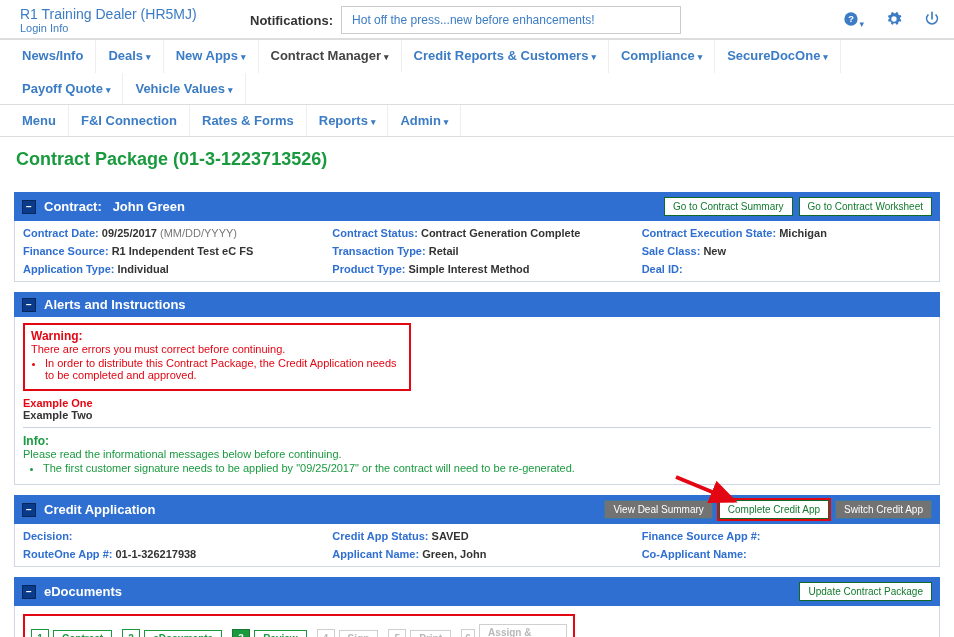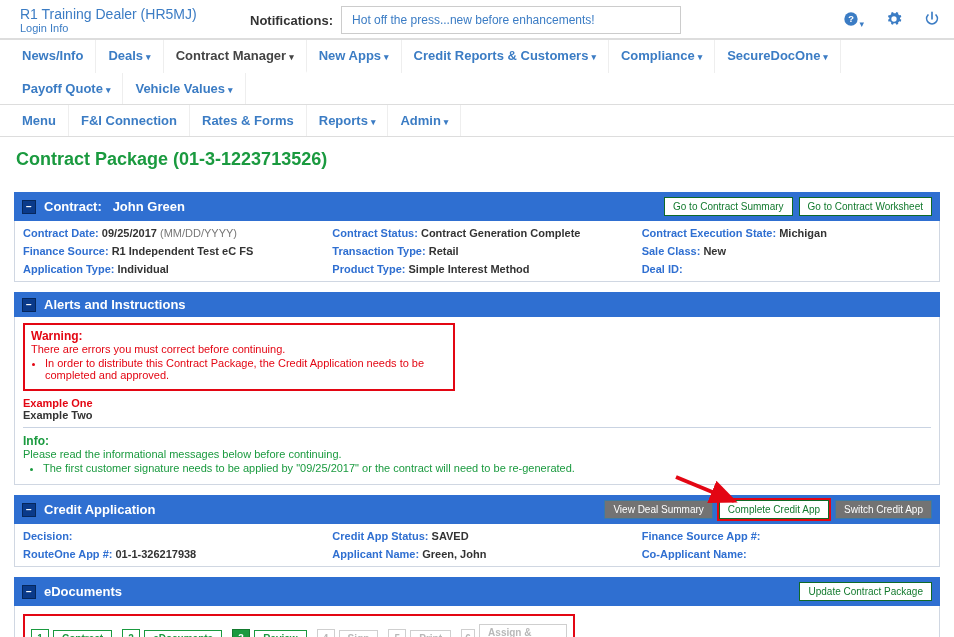--- a/index.html
+++ b/index.html
@@ -24,21 +24,21 @@
   .section-bar .bar-actions { margin-left: auto; display: flex; gap: 6px; }
   .bar-btn { background: #fff; color: #137a2e; border: 1px solid #0f6a27; font-weight: 400; font-size: 10px; padding: 3px 8px; cursor: pointer; }
   .bar-btn.blue { background: #737373; color: #fff; border: 1px solid #3a7aa8; }
   .bar-btn.green { background: #fff; color: #137a2e; border: 1px solid #0f6a27; }
   .bar-btn.hl { outline: 2px solid #e30613; outline-offset: 0; }
   .info-grid { display: grid; grid-template-columns: 1fr 1fr 1fr; gap: 6px 20px; padding: 6px 8px; font-size: 11px; border: 1px solid #d0d7e2; border-top: none; }
   .lbl { color: #2f6fd1; font-weight: 700; }
   .val { color: #333; font-weight: 600; }
   .val-muted { color: #777; font-weight: 400; }
   .alerts-body { border: 1px solid #d0d7e2; border-top: none; padding: 6px 8px 10px; font-size: 11px; }
-  .warning-box { border: 2px solid #e30613; padding: 4px 6px 8px; margin-bottom: 6px; width: 432px; }
+  .warning-box { border: 2px solid #e30613; padding: 4px 6px 8px; margin-bottom: 6px; width: 388px; }
   .warn-title { color: #e30613; font-weight: 700; font-size: 12px; }
   .warn-text { color: #e30613; }
   .warn-list { margin: 2px 0 0 14px; color: #e30613; }
   .ex1 { color: #e30613; font-weight: 700; }
   .ex2 { color: #333; font-weight: 700; }
   .hr { border-top: 1px solid #c9d3e2; margin: 6px 0; }
   .info-title { color: #1a9a3f; font-weight: 700; font-size: 12px; }
   .info-text { color: #1a9a3f; }
   .info-list { margin: 2px 0 0 20px; color: #1a9a3f; }
   .section-gap { height: 10px; }
@@ -83,22 +83,22 @@
       <svg class="icon" viewBox="0 0 24 24">
           <path d="M12 2v10M6 6a8 8 0 1012 0" stroke="#3b7cc4" stroke-width="2.5" fill="none" stroke-linecap="round"></path>
         </svg>
     </span>
   </div>
 </div>
 
 <div class="nav" id="nav1">
     <div class="nav-item">News/Info</div>
     <div class="nav-item caret">Deals</div>
+    <div class="nav-item caret">New Apps</div>
     <div class="nav-item active caret">Contract Manager</div>
-    <div class="nav-item caret">New Apps</div>
     <div class="nav-item caret">Credit Reports &amp; Customers</div>
     <div class="nav-item caret">Compliance</div>
     <div class="nav-item caret">SecureDocOne</div>
     <div class="nav-item caret">Payoff Quote</div>
     <div class="nav-item caret">Vehicle Values</div>
   </div>
 <div class="nav" id="nav2" style="border-top:none;">
     <div class="nav-item">Menu</div>
     <div class="nav-item">F&amp;I Connection</div>
     <div class="nav-item">Rates &amp; Forms</div>

